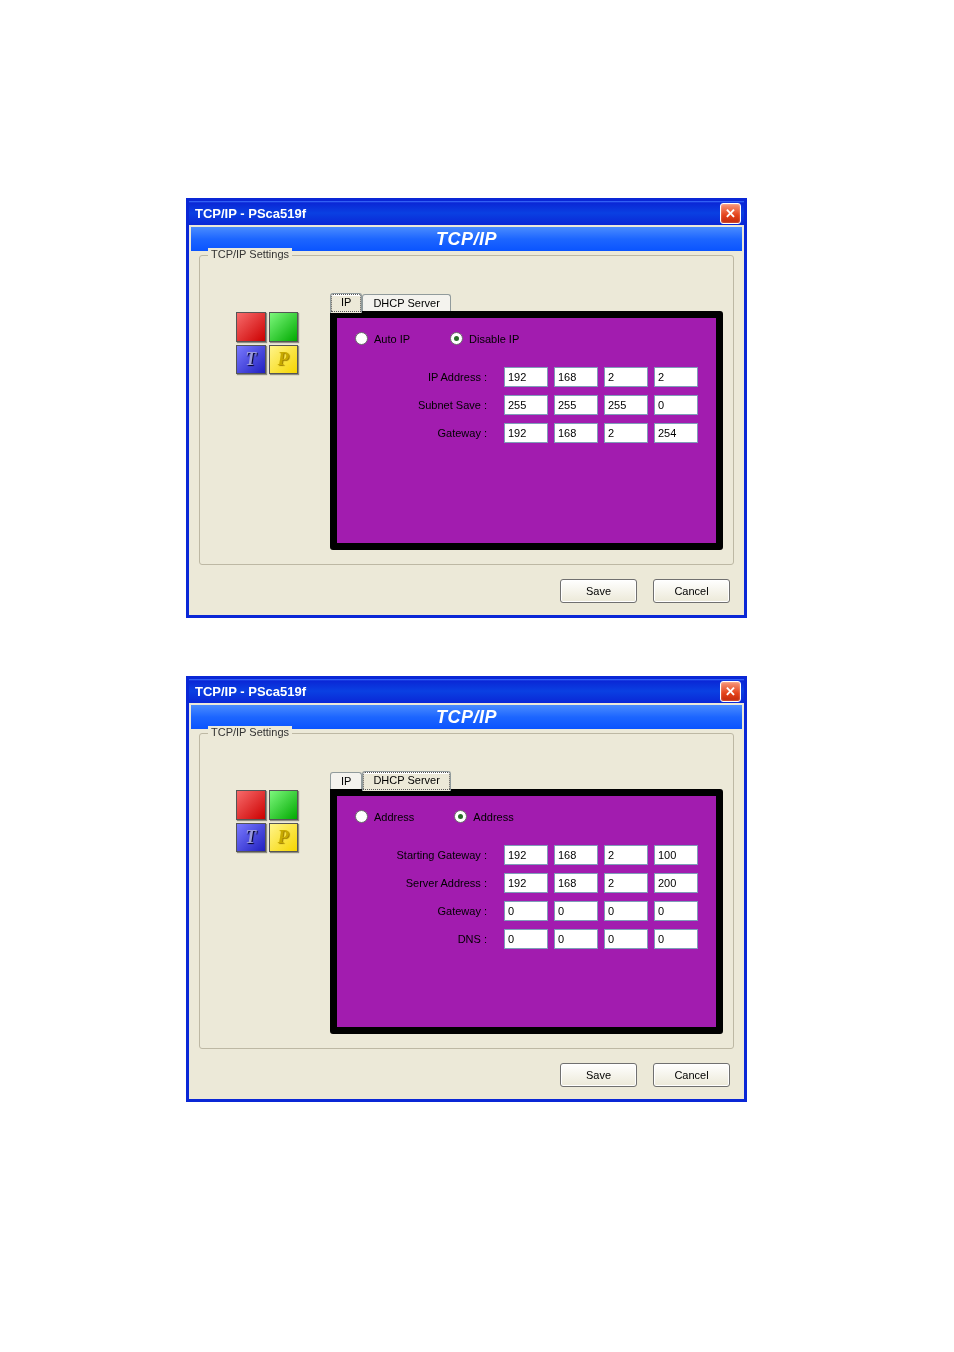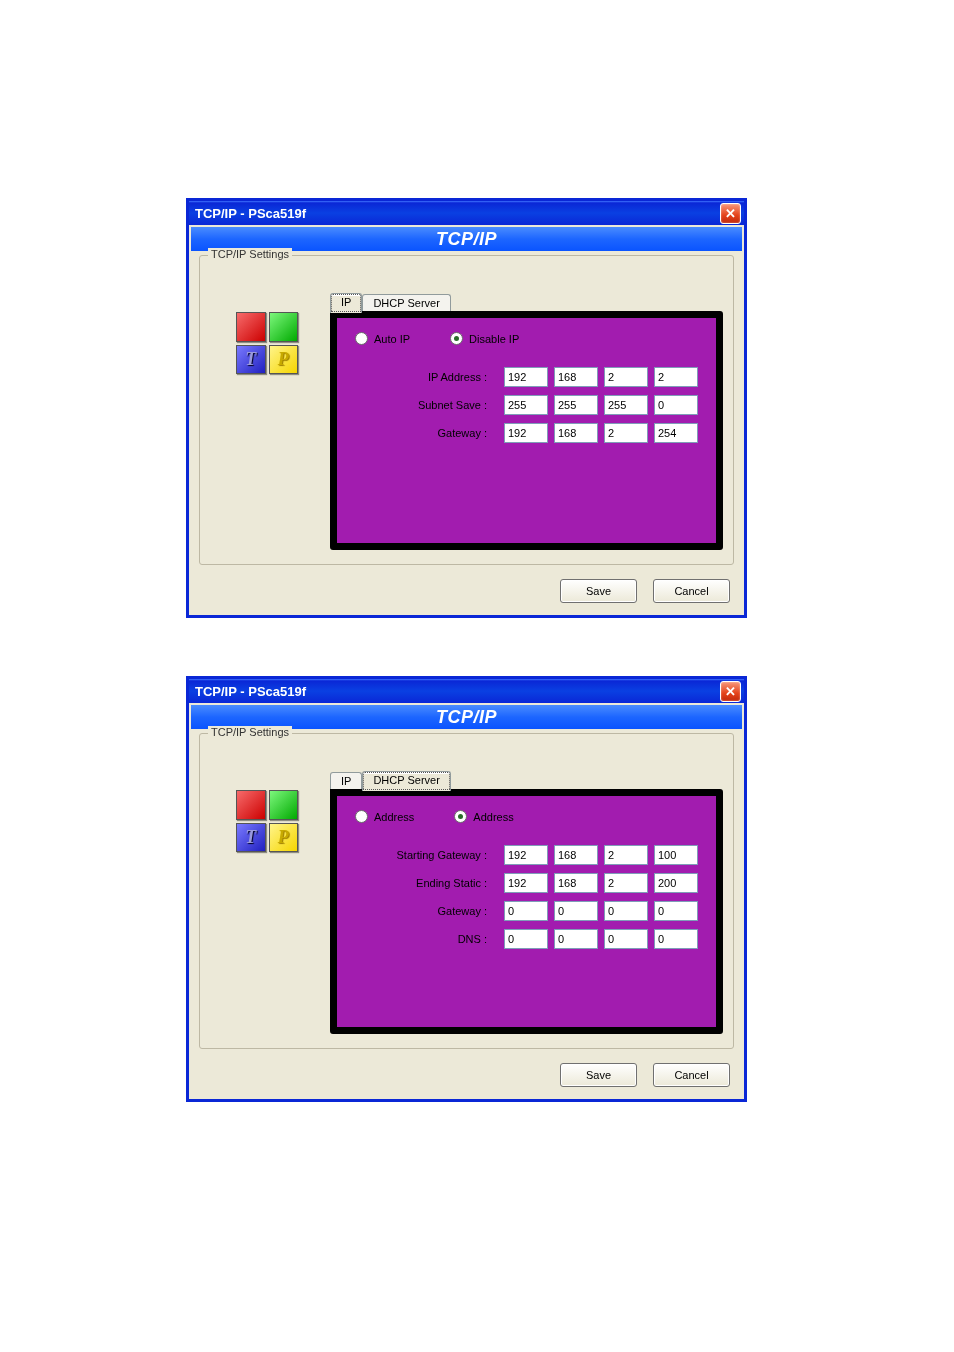--- a/index.html
+++ b/index.html
@@ -334,21 +334,21 @@
 
         <div class="fields">
           <div class="fieldrow">
             <span class="lbl">Starting Gateway :</span>
             <input class="octet" value="192" style="">
             <input class="octet" value="168" style="">
             <input class="octet" value="2" style="">
             <input class="octet" value="100" style="">
           </div>
           <div class="fieldrow">
-            <span class="lbl">Ending Static :</span>
+            <span class="lbl">Server Address :</span>
             <input class="octet" value="192" style="">
             <input class="octet" value="168" style="">
             <input class="octet" value="2" style="">
             <input class="octet" value="200" style="">
           </div>
           <div class="fieldrow">
             <span class="lbl">Gateway :</span>
             <input class="octet" value="0" style="">
             <input class="octet" value="0" style="">
             <input class="octet" value="0" style="">

